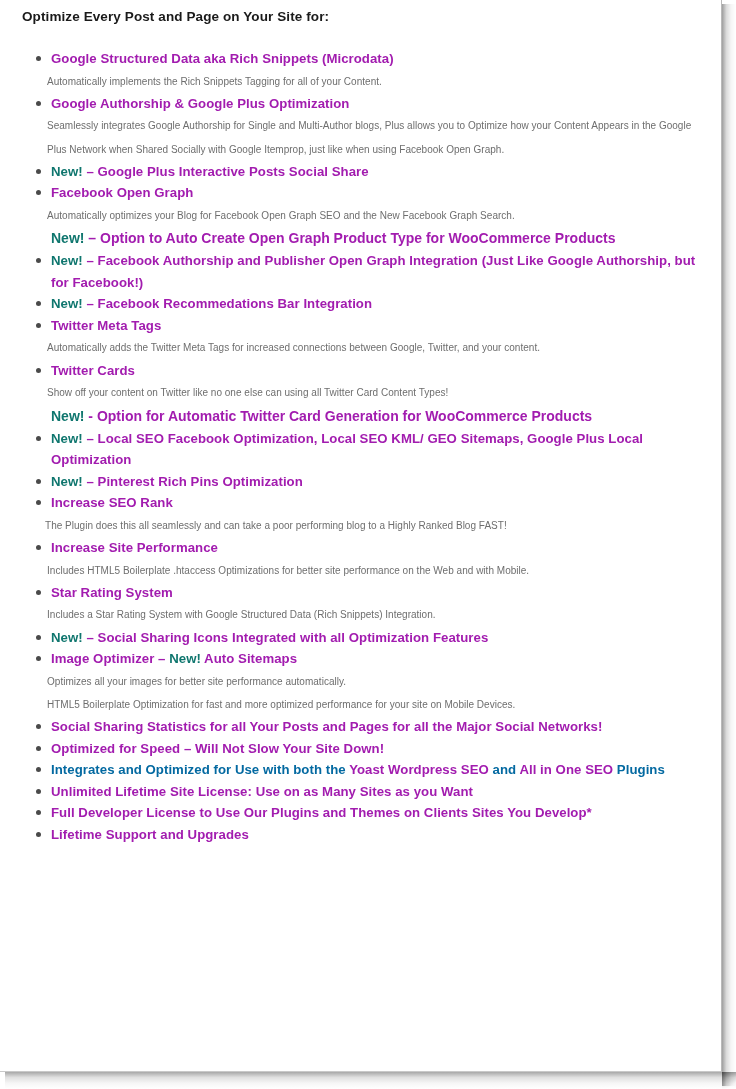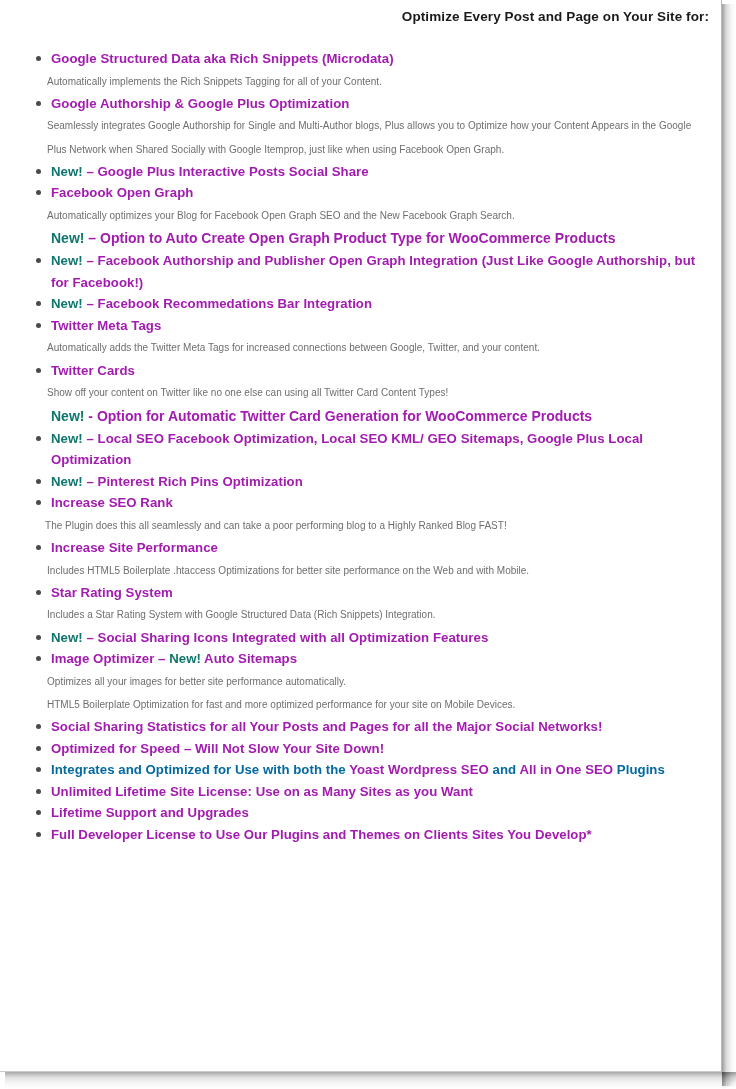--- a/index.html
+++ b/index.html
@@ -70,21 +70,20 @@
     padding: 4px 12px 0 18px;
   }
 
   .heading {
     font-size: 13.5px;
     font-weight: bold;
     color: #1a1a1a;
     letter-spacing: 0.1px;
     margin: 4px 0 0 4px;
     line-height: 18px;
-    text-align: right;
   }
 
   ul.feature-list {
     list-style: none;
     margin: 0;
     padding: 0;
     margin-top: 22px;
   }
 
   li.feature-item {
@@ -225,25 +224,25 @@
           <li class="feature-item">
             <span class="bullet"></span>
             <div class="title-line"><span class="blue-txt">Integrates and Optimized for Use with both the </span><span class="dark">Yoast Wordpress SEO</span><span class="blue-txt"> and </span><span class="dark">All in One SEO</span><span class="blue-txt"> Plugins</span></div>
           </li>
           <li class="feature-item">
             <span class="bullet"></span>
             <div class="title-line"><span class="dark">Unlimited Lifetime Site License:  Use on as Many Sites as you Want</span></div>
           </li>
           <li class="feature-item">
             <span class="bullet"></span>
+            <div class="title-line"><span class="dark">Full Developer License to Use Our Plugins and Themes on Clients Sites You Develop*</span></div>
+          </li>
+          <li class="feature-item">
+            <span class="bullet"></span>
             <div class="title-line"><span class="dark">Lifetime Support and Upgrades</span></div>
-          </li>
-          <li class="feature-item">
-            <span class="bullet"></span>
-            <div class="title-line"><span class="dark">Full Developer License to Use Our Plugins and Themes on Clients Sites You Develop*</span></div>
           </li>
         </ul>
 
     </div>
   </div>
   <div id="shadow-right"></div>
   <div id="shadow-bottom"></div>
   <div id="shadow-corner"></div>
 </div>
 

